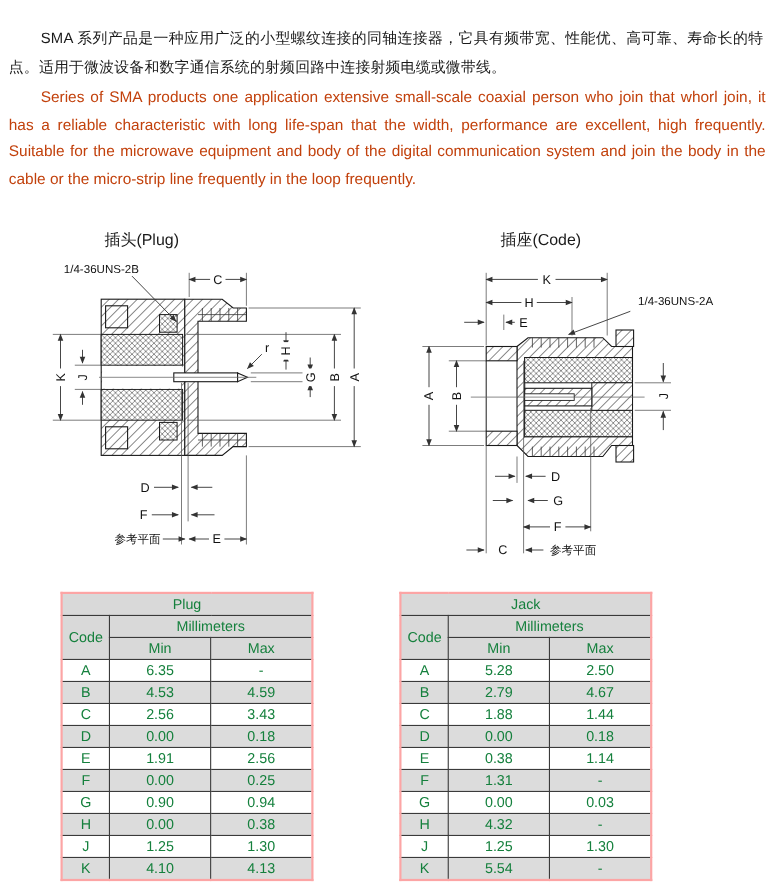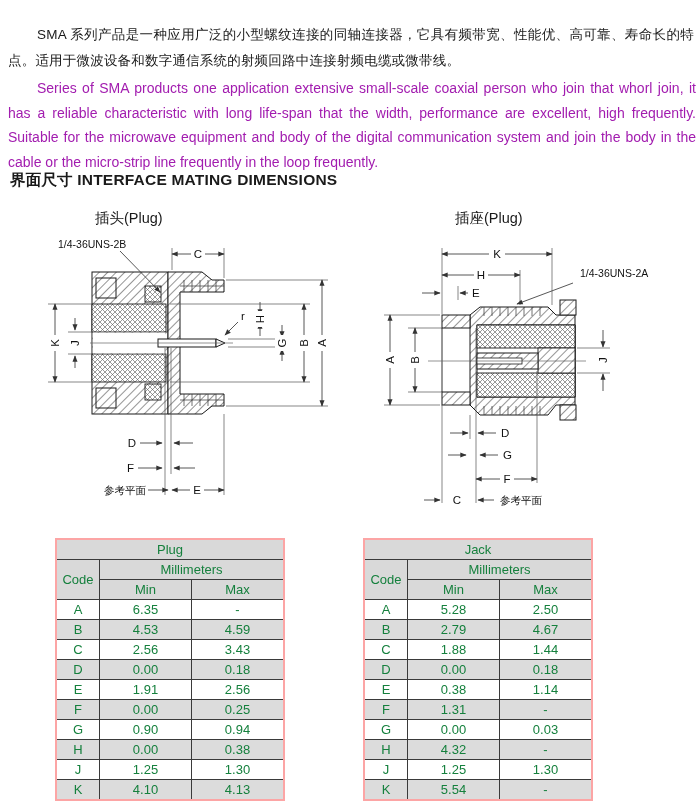--- a/index.html
+++ b/index.html
@@ -1,20 +1,20 @@
 <!DOCTYPE html>
 <html><head>
 <meta charset="utf-8">
 <style>
   html,body{margin:0;padding:0;background:#fff;}
   .page{position:relative;width:700px;height:804px;background:#ffffff;overflow:hidden;
         font-family:"Liberation Sans",sans-serif;color:#1a1a1a;border-radius:29px;}
   .para{position:absolute;text-align:justify;}
   .para-cn{left:8px;top:8px;width:686px;font-size:13.5px;line-height:26px;text-indent:29px;letter-spacing:0.2px;}
-  .para-en{left:8px;top:62px;width:688px;font-size:14px;line-height:24.5px;text-indent:29px;color:#a21caf;}
+  .para-en{left:8px;top:62px;width:688px;font-size:14px;line-height:24.5px;text-indent:29px;color:#c2410c;}
   .section-title{position:absolute;left:10px;top:170px;font-size:15.5px;font-weight:bold;letter-spacing:0.2px;}
   .diag-title{position:absolute;font-size:14.5px;text-align:right;}
   #plug-title{left:95px;top:209px;}
   #jack-title{left:455px;top:209px;}
   svg.diag{position:absolute;}
   #plug-svg{left:20px;top:232px;}
   #jack-svg{left:370px;top:232px;}
   svg text{font-family:"Liberation Sans",sans-serif;font-size:11.5px;fill:#111;}
   svg text.small-label{font-size:10.5px;}
   .dim-table{position:absolute;border-collapse:collapse;border:2px solid #fca5a5;font-size:13px;color:#15803d;}
@@ -28,24 +28,23 @@
   .dim-table tr.alt td{background:#dcdcdc;}
 </style>
 </head>
 <body>
 
 <div class="page">
 
   <p class="para para-cn">SMA 系列产品是一种应用广泛的小型螺纹连接的同轴连接器，它具有频带宽、性能优、高可靠、寿命长的特点。适用于微波设备和数字通信系统的射频回路中连接射频电缆或微带线。</p>
   <p class="para para-en">Series of SMA products one application extensive small-scale coaxial person who join that whorl join, it has a reliable characteristic with long life-span that the width, performance are excellent, high frequently. Suitable for the microwave equipment and body of the digital communication system and join the body in the cable or the micro-strip line frequently in the loop frequently.</p>
 
-  <div class="section-title">界面尺寸 INTERFACE MATING DIMENSIONS</div>
 
   <div class="diag-title" id="plug-title">插头(Plug)</div>
-  <div class="diag-title" id="jack-title">插座(Plug)</div>
+  <div class="diag-title" id="jack-title">插座(Code)</div>
 
   <svg class="diag" id="plug-svg" width="330" height="290" viewBox="0 0 330 290">
     <defs>
       <pattern id="h1" patternUnits="userSpaceOnUse" width="6" height="6" patternTransform="rotate(45)">
         <rect width="6" height="6" fill="#fff"></rect>
         <line x1="0" y1="0" x2="0" y2="6" stroke="#3c3c3c" stroke-width="1.1"></line>
       </pattern>
       <pattern id="x1" patternUnits="userSpaceOnUse" width="5" height="5">
         <rect width="5" height="5" fill="#fff"></rect>
         <path d="M0,0 L5,5 M5,0 L0,5" stroke="#555" stroke-width="0.6"></path>

